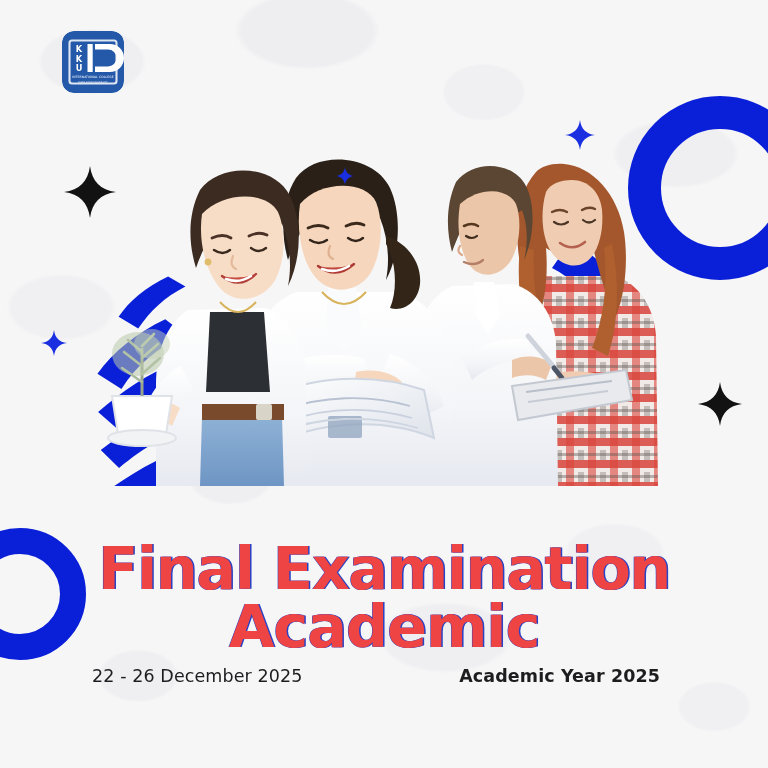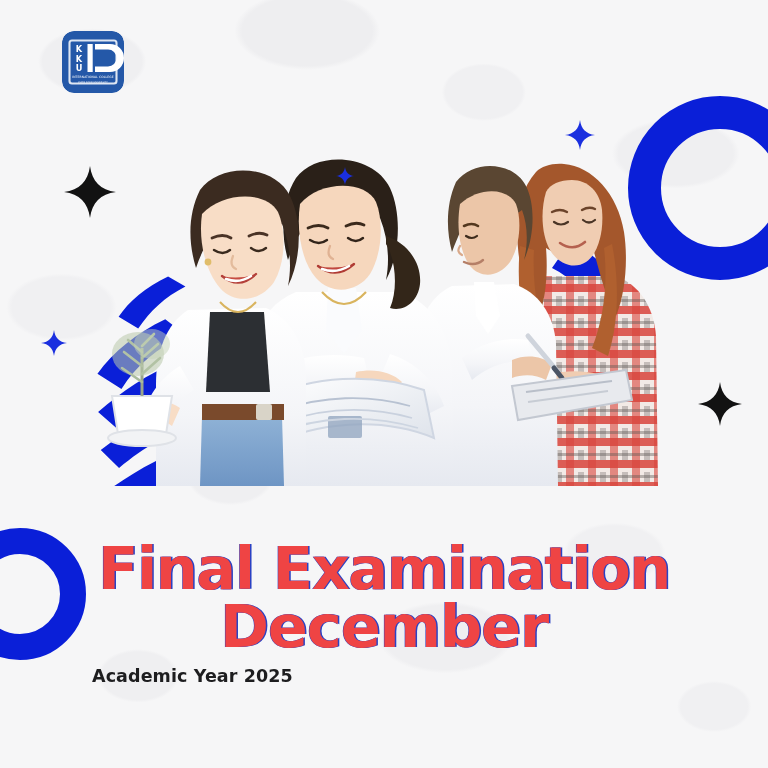--- a/index.html
+++ b/index.html
@@ -392,20 +392,21 @@
              A8.5 8.5 0 0 0 46 18.5 L33 18.5 Z" fill="#ffffff"></path>
 
     <g fill="#ffffff" font-family="'DejaVu Sans','Liberation Sans',sans-serif" text-anchor="middle">
       <text x="31" y="47.2" font-size="3.05" letter-spacing="0.1">INTERNATIONAL COLLEGE</text>
       <text x="31" y="51.6" font-size="2.25" letter-spacing="0.1" opacity="0.9">KHON KAEN UNIVERSITY</text>
     </g>
   </svg>
 
   <h1 class="headline" style="color:#ef4444; text-shadow: 1.5px 0 0 #2a42c4, -0.5px 0 0 #2a42c4;">
     <span class="line l1">Final Examination</span>
-    <span class="line l2">December</span>
+    <span class="line l2">Academic</span>
   </h1>
 
   <div class="meta">
+    <span class="left">22 - 26 December 2025</span>
     <span class="right">Academic Year 2025</span>
   </div>
 
 </div>
 
 </body></html>

